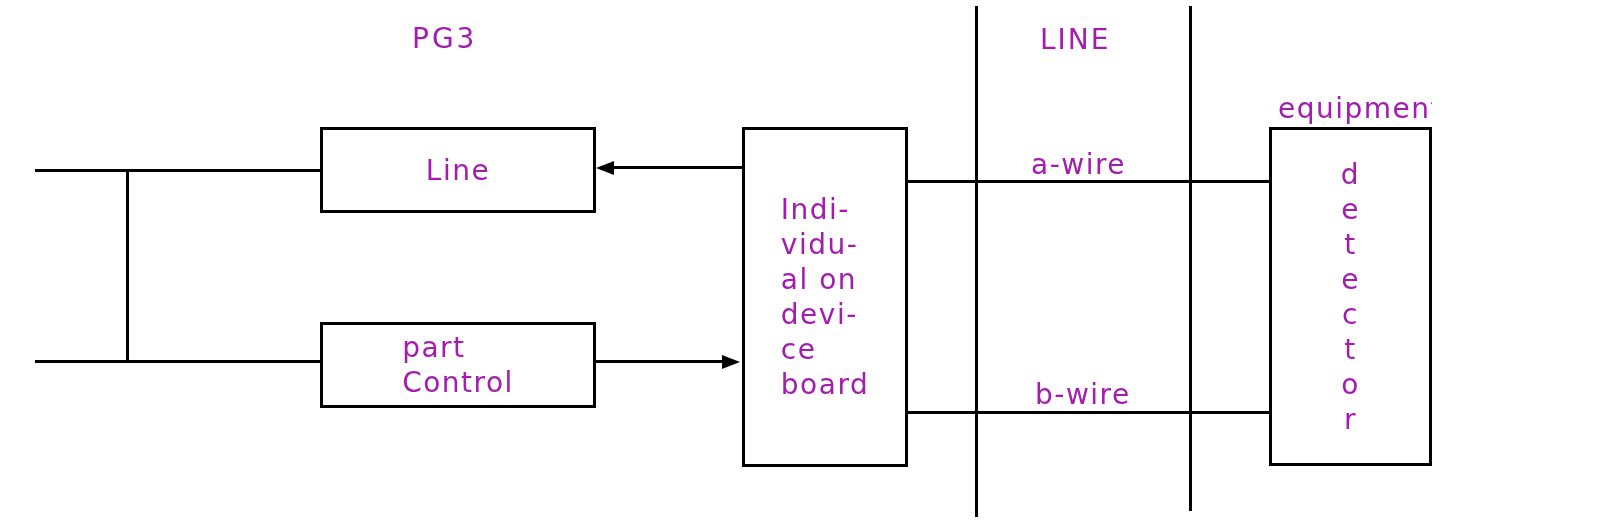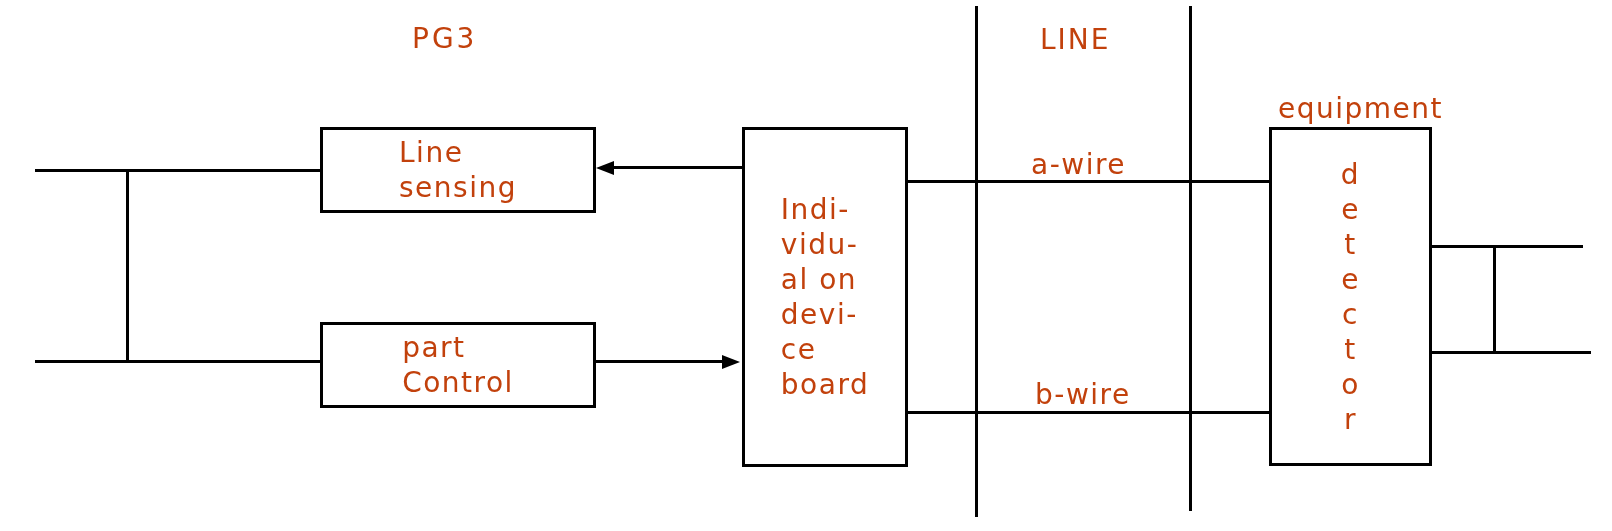--- a/index.html
+++ b/index.html
@@ -2,25 +2,25 @@
 <html><head>
 <meta charset="utf-8">
 <style>
   html, body {
     margin: 0;
     padding: 0;
     background: #ffffff;
   }
   .canvas {
     position: relative;
-    width: 1612px;
+    width: 1432px;
     height: 531px;
     background: #ffffff;
     font-family: "DejaVu Sans", sans-serif;
-    color: #c2410c;
+    color: #a21caf;
     overflow: hidden;
   }
   .lbl {
     position: absolute;
     font-size: 28px;
     line-height: 35px;
     letter-spacing: 1.5px;
     white-space: pre;
   }
   .box {
@@ -70,21 +70,20 @@
     <div>equipment</div>
   </div>
 
   <div class="lbl" style="left:1031px; top:147px;">a-wire</div>
 
   <div class="lbl" style="left:1035px; top:377px;">b-wire</div>
 
   <div class="box" style="left:320px; top:127px; width:276px; height:86px;">
     <div class="tl">
       <div>Line</div>
-      <div>sensing</div>
     </div>
   </div>
 
   <div class="box" style="left:320px; top:322px; width:276px; height:86px;">
     <div class="tl">
       <div>part</div>
       <div>Control</div>
     </div>
   </div>
 

